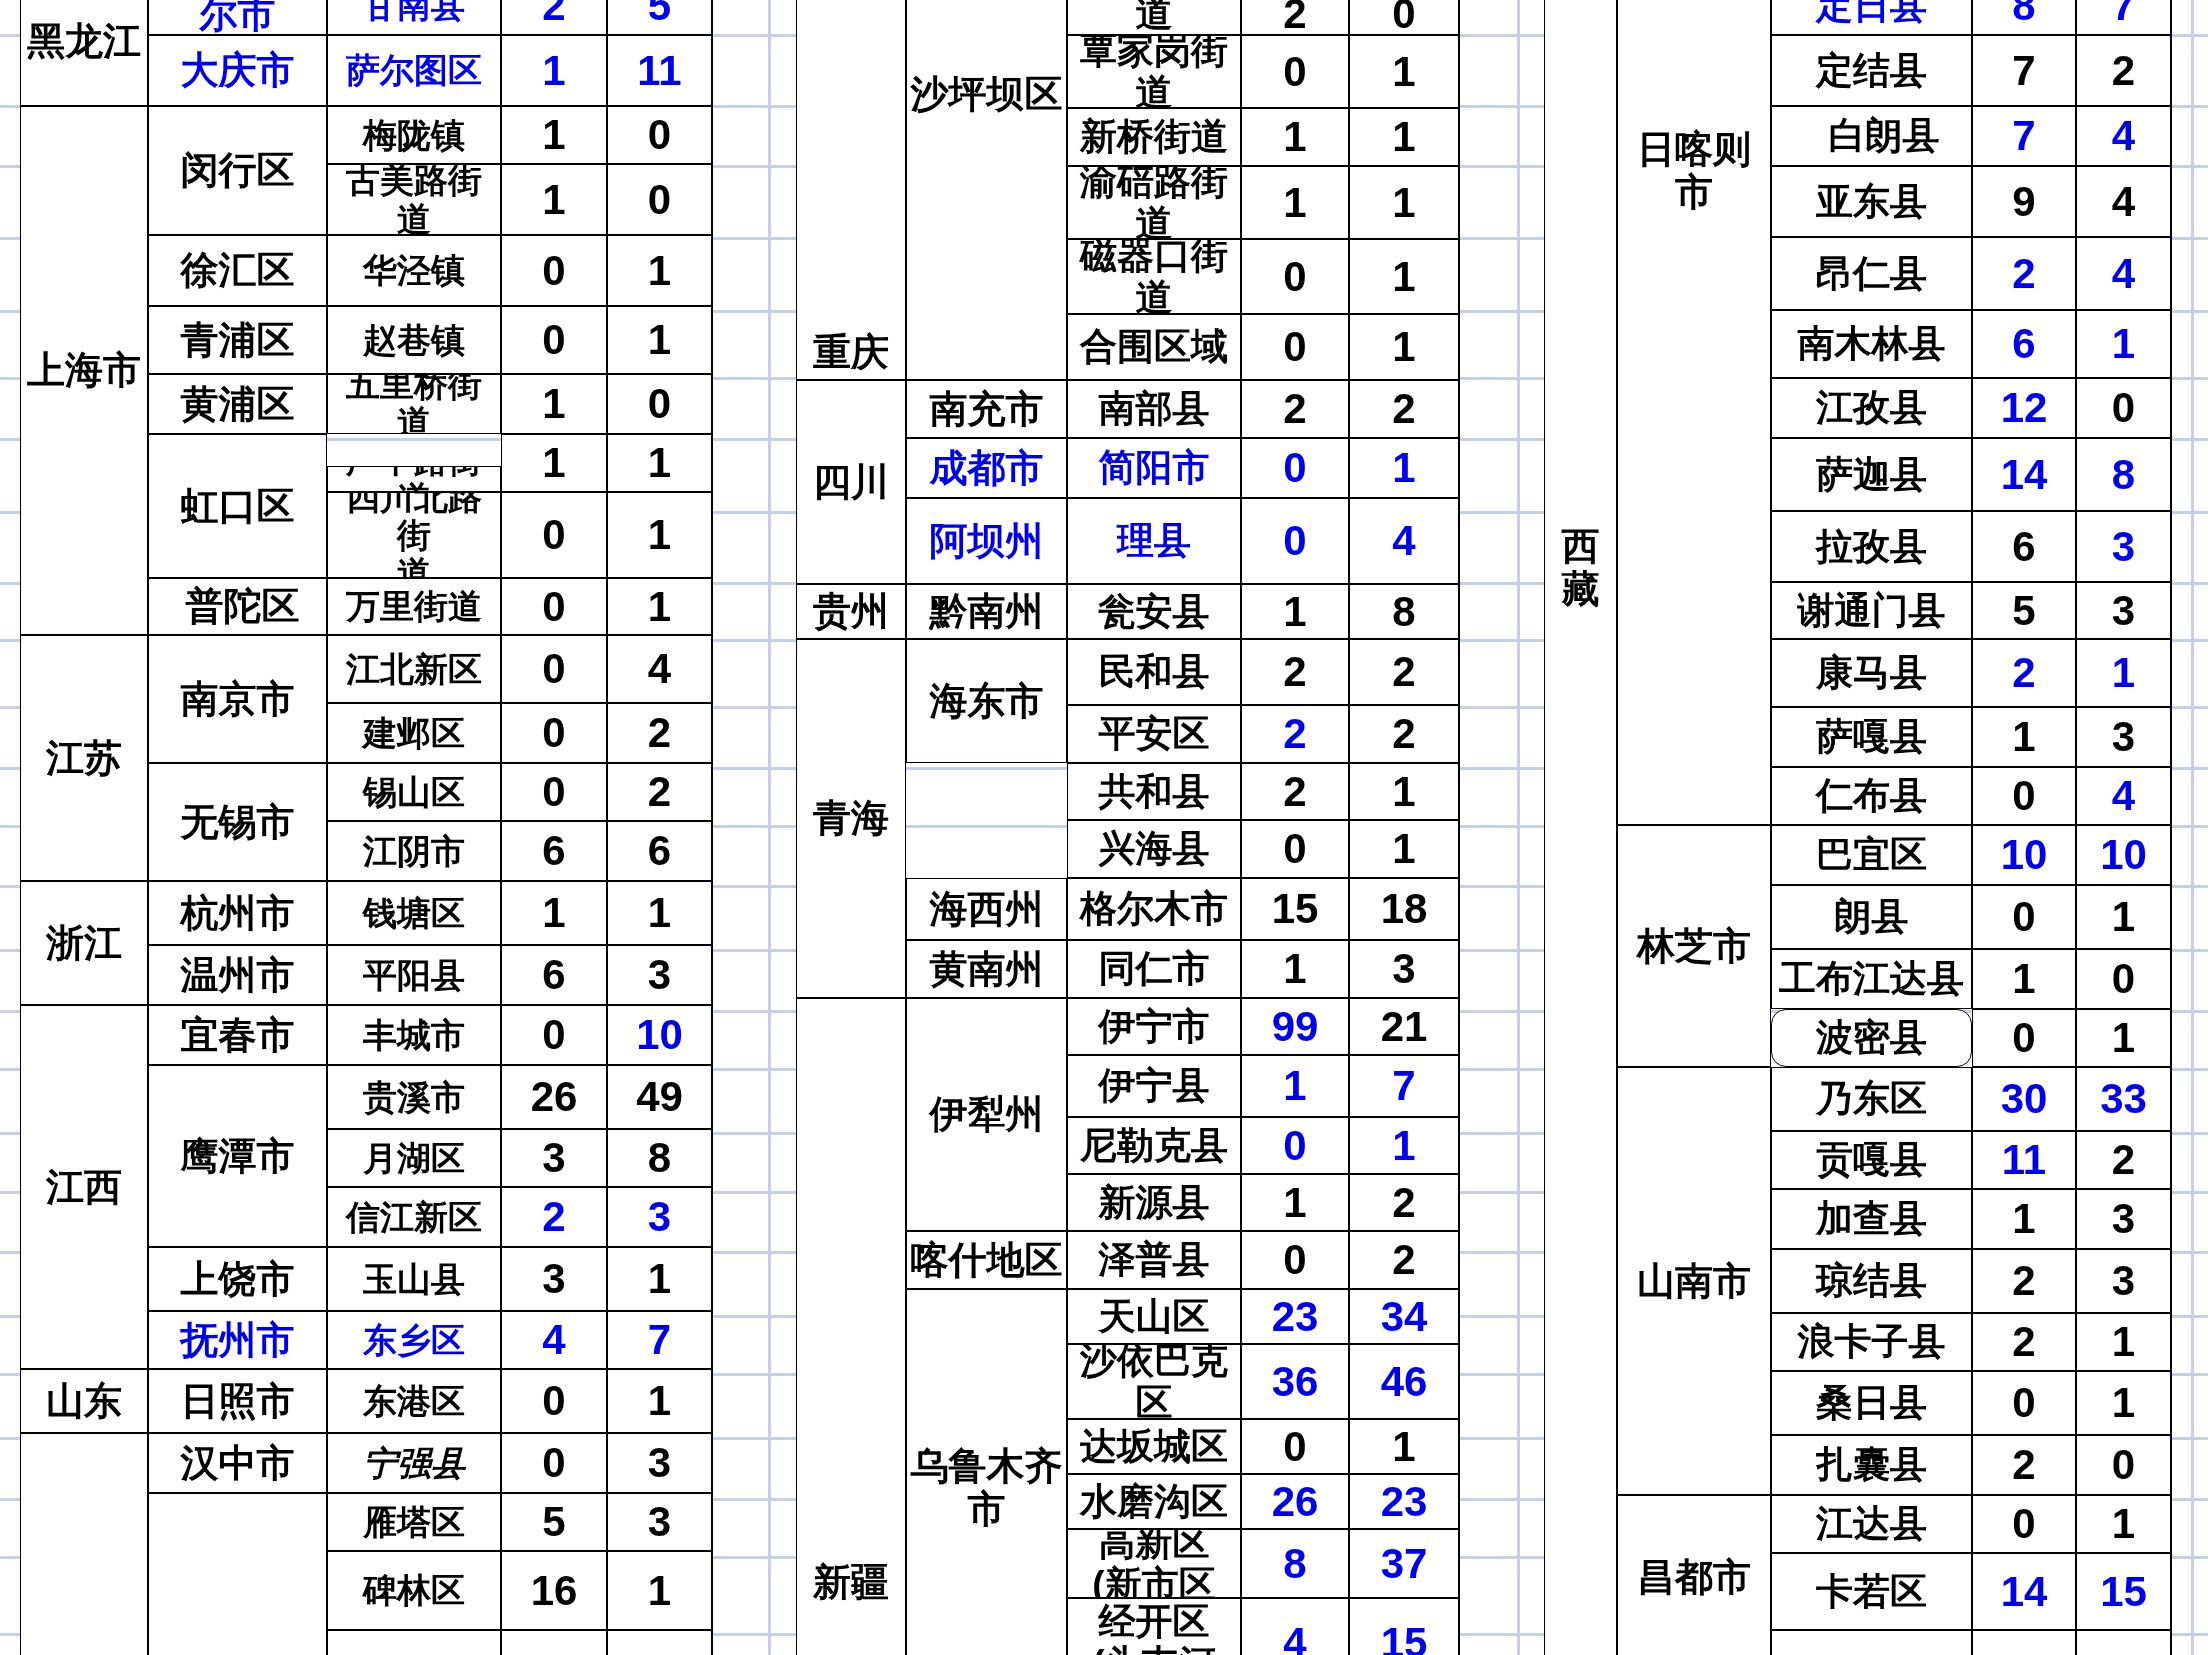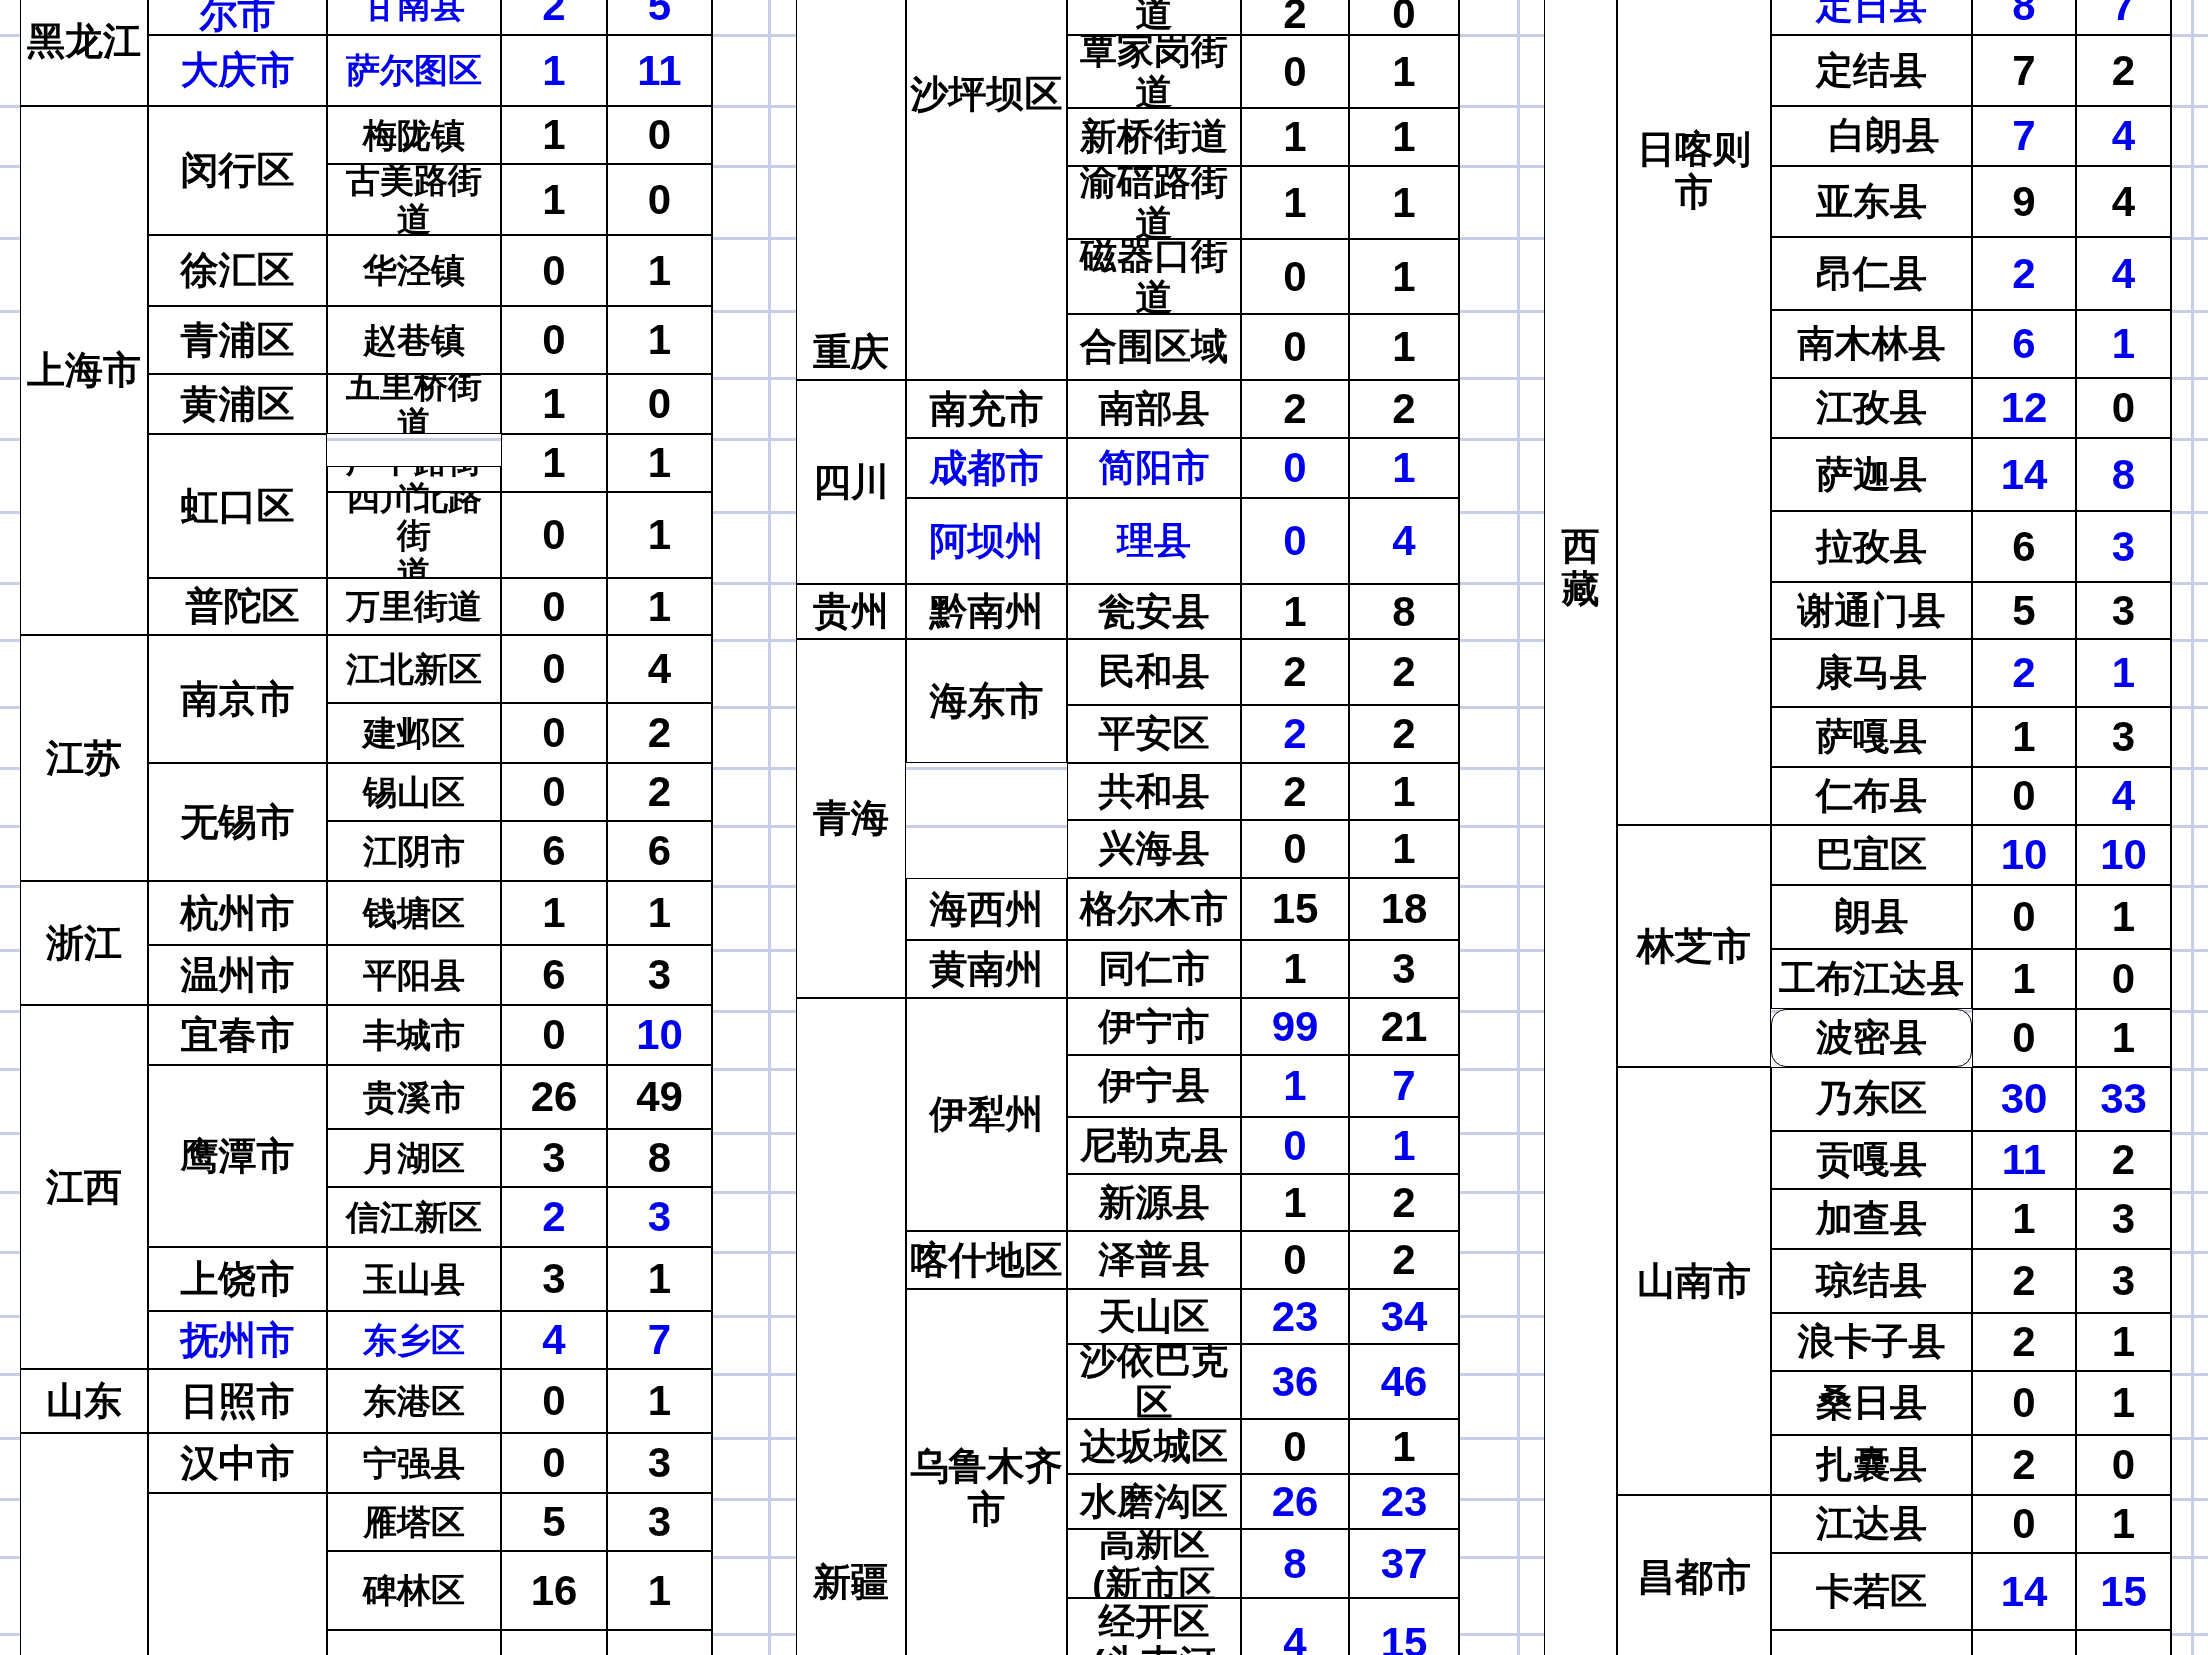--- a/index.html
+++ b/index.html
@@ -103,21 +103,21 @@
     <div class="c num" style="grid-area: 3 / 5 / span 1;">0</div>
     <div class="c dist" style="grid-area: 4 / 3 / span 1;">古美路街道</div>
     <div class="c num" style="grid-area: 4 / 4 / span 1;">1</div>
     <div class="c num" style="grid-area: 4 / 5 / span 1;">0</div>
     <div class="c dist" style="grid-area: 5 / 3 / span 1;">华泾镇</div>
     <div class="c num" style="grid-area: 5 / 4 / span 1;">0</div>
     <div class="c num" style="grid-area: 5 / 5 / span 1;">1</div>
     <div class="c dist" style="grid-area: 6 / 3 / span 1;">赵巷镇</div>
     <div class="c num" style="grid-area: 6 / 4 / span 1;">0</div>
     <div class="c num" style="grid-area: 6 / 5 / span 1;">1</div>
-    <div class="c dist" style="grid-area: 7 / 3 / span 1;">五里桥街道</div>
+    <div class="c dist" style="grid-area: 7 / 3 / span 1; font-family: Liberation Serif, serif;">五里桥街道</div>
     <div class="c num" style="grid-area: 7 / 4 / span 1;">1</div>
     <div class="c num" style="grid-area: 7 / 5 / span 1;">0</div>
     <div class="c dist" style="grid-area: 8 / 3 / span 1; margin-top: 32px;">广中路街道</div>
     <div class="c num" style="grid-area: 8 / 4 / span 1;">1</div>
     <div class="c num" style="grid-area: 8 / 5 / span 1;">1</div>
     <div class="c dist" style="grid-area: 9 / 3 / span 1;">四川北路街
 道</div>
     <div class="c num" style="grid-area: 9 / 4 / span 1;">0</div>
     <div class="c num" style="grid-area: 9 / 5 / span 1;">1</div>
     <div class="c dist" style="grid-area: 10 / 3 / span 1;">万里街道</div>
@@ -155,21 +155,21 @@
     <div class="c num blue" style="grid-area: 20 / 5 / span 1;">3</div>
     <div class="c dist" style="grid-area: 21 / 3 / span 1;">玉山县</div>
     <div class="c num" style="grid-area: 21 / 4 / span 1;">3</div>
     <div class="c num" style="grid-area: 21 / 5 / span 1;">1</div>
     <div class="c dist blue" style="grid-area: 22 / 3 / span 1;">东乡区</div>
     <div class="c num blue" style="grid-area: 22 / 4 / span 1;">4</div>
     <div class="c num blue" style="grid-area: 22 / 5 / span 1;">7</div>
     <div class="c dist" style="grid-area: 23 / 3 / span 1;">东港区</div>
     <div class="c num" style="grid-area: 23 / 4 / span 1;">0</div>
     <div class="c num" style="grid-area: 23 / 5 / span 1;">1</div>
-    <div class="c dist" style="grid-area: 24 / 3 / span 1;">宁强县</div>
+    <div class="c dist" style="grid-area: 24 / 3 / span 1; font-style: italic;">宁强县</div>
     <div class="c num" style="grid-area: 24 / 4 / span 1;">0</div>
     <div class="c num" style="grid-area: 24 / 5 / span 1;">3</div>
     <div class="c dist" style="grid-area: 25 / 3 / span 1;">雁塔区</div>
     <div class="c num" style="grid-area: 25 / 4 / span 1;">5</div>
     <div class="c num" style="grid-area: 25 / 5 / span 1;">3</div>
     <div class="c dist" style="grid-area: 26 / 3 / span 1;">碑林区</div>
     <div class="c num" style="grid-area: 26 / 4 / span 1;">16</div>
     <div class="c num" style="grid-area: 26 / 5 / span 1;">1</div>
     <div class="c dist bb0" style="grid-area: 27 / 3 / span 1;">曲江新区</div>
     <div class="c num blue bb0" style="grid-area: 27 / 4 / span 1;">4</div>

